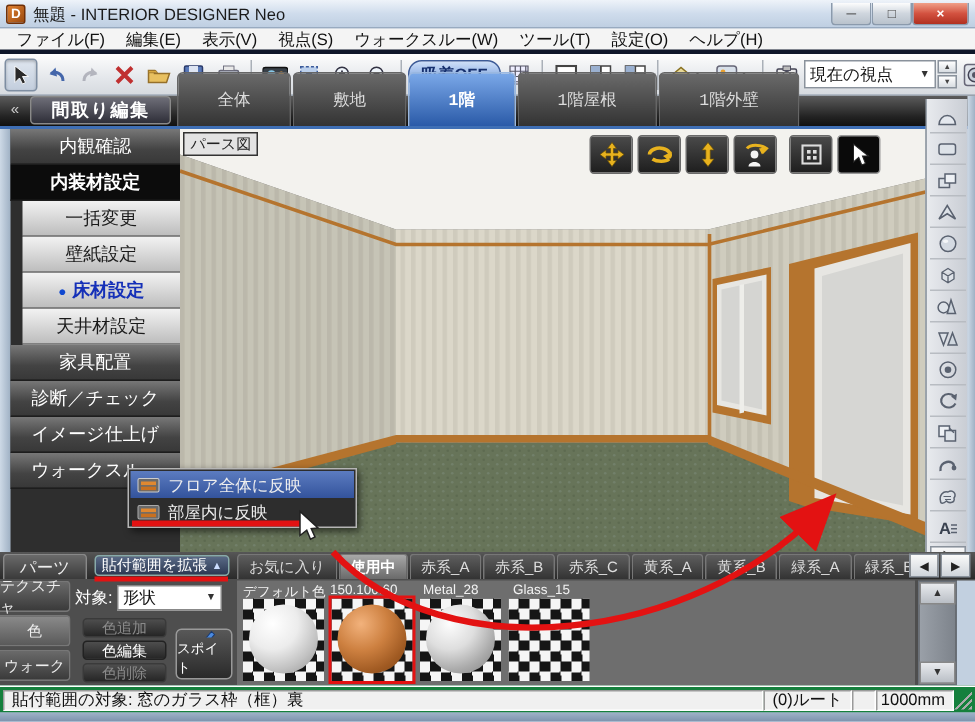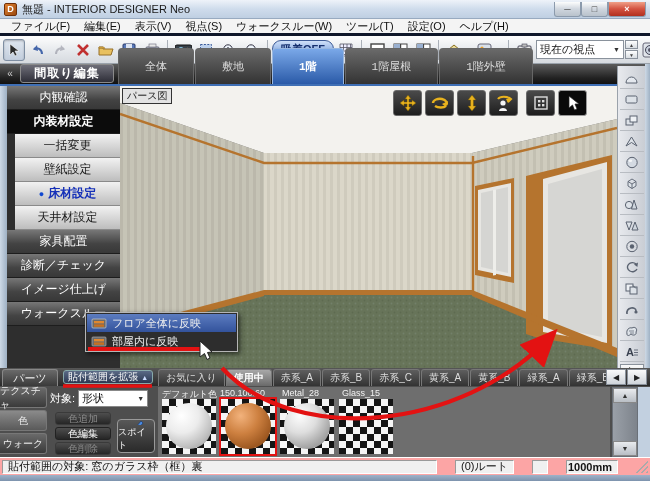--- a/index.html
+++ b/index.html
@@ -146,27 +146,27 @@
   .ball.silver { background:radial-gradient(circle at 34% 28%, #fdfdfd 0%, #dedede 38%, #ababab 68%, #7d7d7d 100%); }
 
   #sw-scroll { position:absolute; left:612px; top:19px; width:26px; height:70px;
     background:linear-gradient(90deg,#9aa0a8,#7d838b); border:1px solid #6a7078;
     display:flex; flex-direction:column; justify-content:space-between; }
   .scb { height:15px; background:linear-gradient(#e9ebee,#b9bec5); border:1px solid #888;
     display:flex; align-items:center; justify-content:center; font-size:7px; color:#333; }
   #bp-rightedge { position:absolute; left:638px; top:19px; width:12px; height:70px; background:#c2d0e0; }
 
   
-  #statusbar { left:0; top:457px; width:650px; height:18px; background:#fca5a5;
-    border-top:1px solid #fff; display:flex; align-items:center; padding:0 2px; gap:18px; }
+  #statusbar { left:0; top:457px; width:650px; height:18px; background:#15803d;
+    border-top:1px solid #fff; display:flex; align-items:center; padding:0 2px; gap:0; }
   .scell { height:14px; border:1px solid; border-color:#9a9a9a #fff #fff #9a9a9a;
     display:flex; align-items:center; padding:0 5px; color:#111; background:#f0f0f0; white-space:nowrap; }
   #sb-left { flex:1; }
   #sb-gap { width:16px; }
-  #sb-scale { width:52px; justify-content:flex-end;font-weight:bold; }
+  #sb-scale { width:52px; justify-content:flex-end; }
   #grip { width:12px; height:12px; background:
     linear-gradient(135deg, transparent 50%, #aaa 50%, #aaa 58%, transparent 58%, transparent 70%, #aaa 70%, #aaa 78%, transparent 78%, transparent 88%, #aaa 88%); }
   #bottomborder { left:0; top:475px; width:650px; height:6px; background:linear-gradient(#9fb2c8,#7d93ad); }
   #rightborder { left:645px; top:64px; width:5px; height:393px; background:linear-gradient(90deg,#cdd9e6,#9fb1c4); }
 
   
   #annotations { left:0; top:0; width:650px; height:481px; z-index:60; pointer-events:none; }
 </style>
 </head>
 <body>

